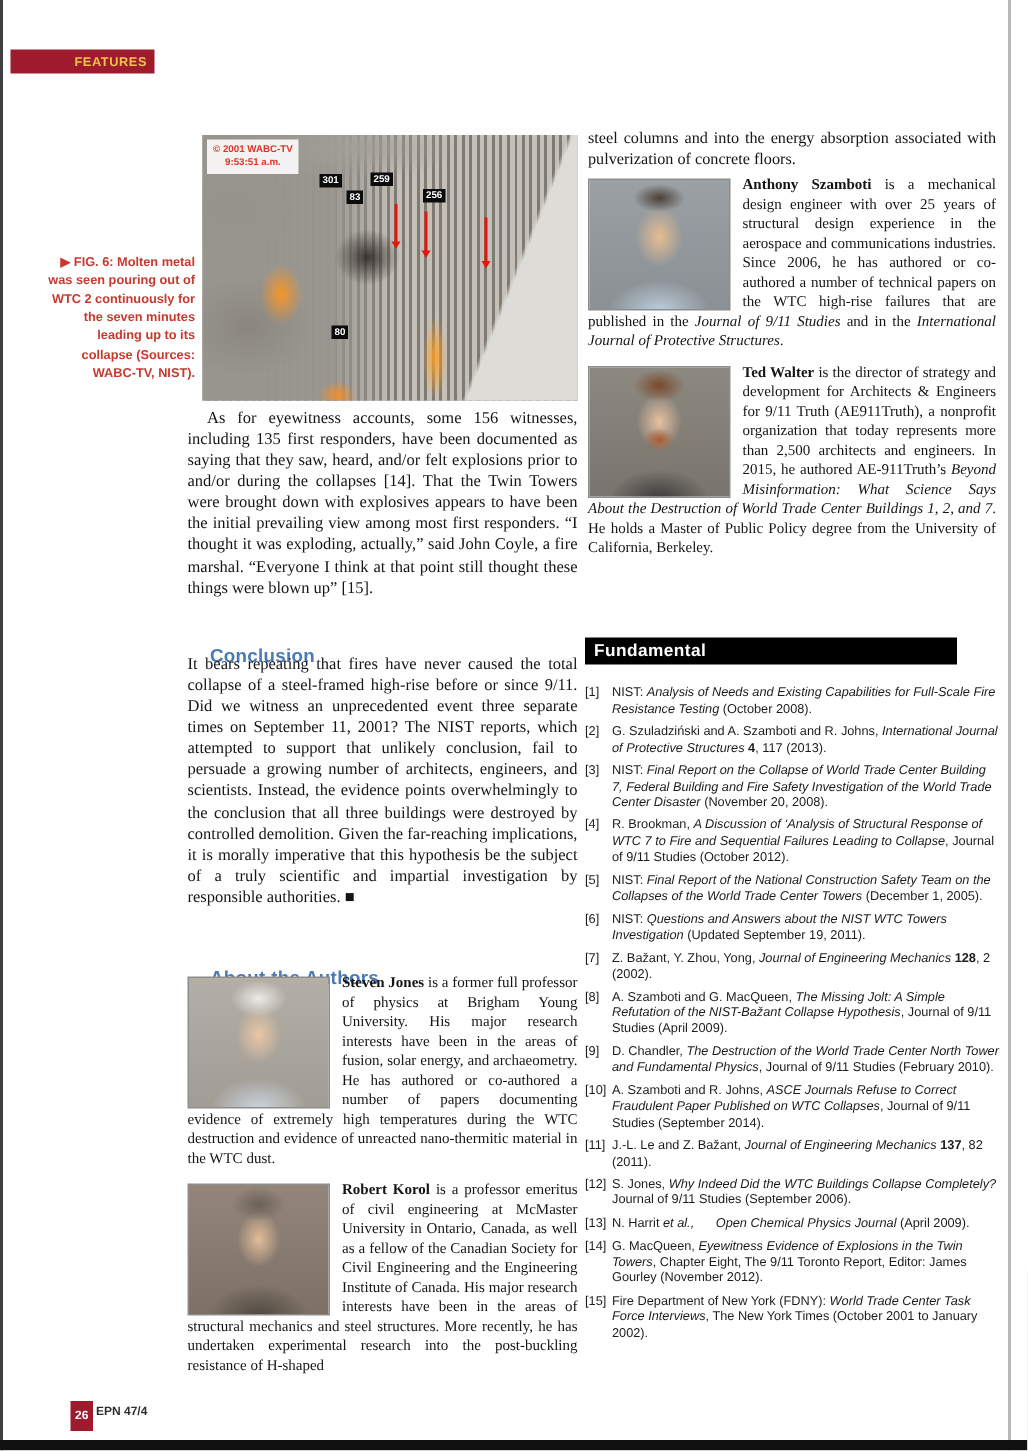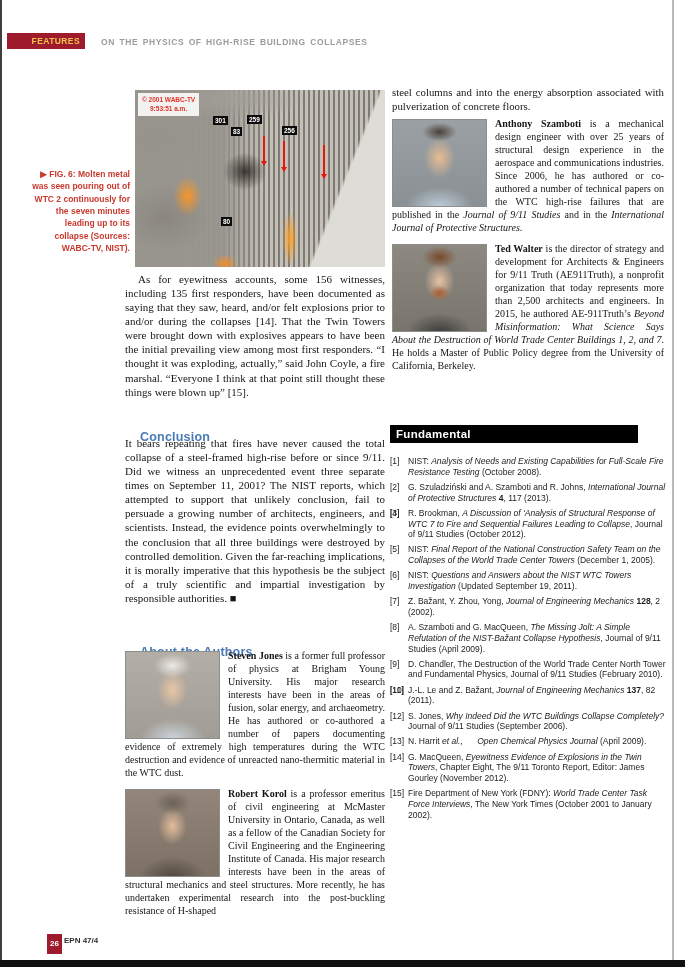--- a/index.html
+++ b/index.html
@@ -2,21 +2,21 @@
 <html style="--brand-red: #9e1b2e; --gold: #f2c24e; --header-gray: #9c9c9c; --heading-blue: #4a7ab5; --caption-red: #c8392e; --ref-bar-bg: #000000; --ref-bar-text: #ffffff;"><head>
 <meta charset="utf-8">
 <style>
   html,body{margin:0;padding:0;background:#e9e9e9;}
   .page{position:relative;width:685px;height:967px;background:#ffffff;overflow:hidden;
         font-family:"Liberation Sans",sans-serif;}
   .edge-left{position:absolute;left:0;top:0;width:2px;height:100%;background:#3f3f3f;}
   .edge-right{position:absolute;left:672px;top:0;width:2px;height:100%;background:#b9b9b9;}
   .edge-bottom{position:absolute;left:0;bottom:0;width:100%;height:7px;background:#101010;z-index:6;}
 
-  .feature-bar{position:absolute;left:7px;top:33px;width:78px;height:16px;background:var(--brand-red,#9e1b2e);
+  .feature-bar{position:absolute;left:7px;top:33px;width:96px;height:16px;background:var(--brand-red,#9e1b2e);
         color:var(--gold,#f2c24e);font:bold 8.5px "Liberation Sans",sans-serif;display:flex;align-items:center;
         justify-content:flex-end;padding-right:5px;box-sizing:border-box;letter-spacing:.4px;padding-left:48px;}
   .kicker{position:absolute;left:101px;top:37px;color:var(--header-gray,#9c9c9c);
         font:bold 8.5px "Liberation Sans",sans-serif;letter-spacing:.6px;word-spacing:1.5px;}
 
   .wtc{position:absolute;left:135px;top:90px;width:250px;height:177px;margin:0;
     background:
       radial-gradient(ellipse 30px 26px at 44% 46%, rgba(40,35,30,.85), transparent 72%),
       radial-gradient(ellipse 20px 28px at 21% 60%, rgba(255,150,30,.9), transparent 72%),
       radial-gradient(ellipse 11px 38px at 62% 84%, rgba(255,160,35,.92), transparent 72%),
@@ -86,21 +86,20 @@
 <body>
 
 <div class="page">
   <div class="edge-left"></div>
   <div class="edge-right"></div>
   <div class="edge-bottom"></div>
 
   <div class="feature-bar">
     <span>FEATURES</span>
   </div>
-  <div class="kicker">ON THE PHYSICS OF HIGH-RISE BUILDING COLLAPSES</div>
 
   <figure class="wtc">
     <div class="credit">
       <div>© 2001 WABC-TV</div>
       <div>9:53:51 a.m.</div>
     </div>
     <span class="chip" style="left:78px;top:26px">301</span>
     <span class="chip" style="left:96px;top:37px">83</span>
     <span class="chip" style="left:112px;top:25px">259</span>
     <span class="chip" style="left:147px;top:36px">256</span>
@@ -140,28 +139,28 @@
     <span><span style="font-weight: bold;">Ted Walter</span><span> is the director of strategy and development for Architects &amp; Engineers for 9/11 Truth (AE911Truth), a nonprofit organization that today represents more than 2,500 architects and engineers. In 2015, he authored AE-911Truth’s </span><span style="font-style: italic;">Beyond Misinformation: What Science Says About the Destruction of World Trade Center Buildings 1, 2, and 7</span><span>. He holds a Master of Public Policy degree from the University of California, Berkeley.</span></span>
   </div>
 
   <div class="ref-bar" style="left:390px;top:425px;width:248px">
     <span>Fundamental</span>
   </div>
 
   <ol class="refs" style="left:390px;top:456px;width:276px">
     <li><span class="rlab">[1]</span><span><span>NIST: </span><span style="font-style: italic;">Analysis of Needs and Existing Capabilities for Full-Scale Fire Resistance Testing</span><span> (October 2008).</span></span></li>
     <li><span class="rlab">[2]</span><span><span>G. Szuladziński and A. Szamboti and R. Johns, </span><span style="font-style: italic;">International Journal of Protective Structures</span><span> </span><span style="font-weight: bold;">4</span><span>, 117 (2013).</span></span></li>
-    <li><span class="rlab">[3]</span></li>
+    <li><span class="rlab">[3]</span><span><span>NIST: </span><span style="font-style: italic;">Final Report on the Collapse of World Trade Center Building 7, Federal Building and Fire Safety Investigation of the World Trade Center Disaster</span><span> (November 20, 2008).</span></span></li>
     <li><span class="rlab">[4]</span><span><span>R. Brookman, </span><span style="font-style: italic;">A Discussion of ‘Analysis of Structural Response of WTC 7 to Fire and Sequential Failures Leading to Collapse</span><span>, Journal of 9/11 Studies (October 2012).</span></span></li>
     <li><span class="rlab">[5]</span><span><span>NIST: </span><span style="font-style: italic;">Final Report of the National Construction Safety Team on the Collapses of the World Trade Center Towers</span><span> (December 1, 2005).</span></span></li>
     <li><span class="rlab">[6]</span><span><span>NIST: </span><span style="font-style: italic;">Questions and Answers about the NIST WTC Towers Investigation</span><span> (Updated September 19, 2011).</span></span></li>
     <li><span class="rlab">[7]</span><span><span>Z. Bažant, Y. Zhou, Yong, </span><span style="font-style: italic;">Journal of Engineering Mechanics</span><span> </span><span style="font-weight: bold;">128</span><span>, 2 (2002).</span></span></li>
     <li><span class="rlab">[8]</span><span><span>A. Szamboti and G. MacQueen, </span><span style="font-style: italic;">The Missing Jolt: A Simple Refutation of the NIST-Bažant Collapse Hypothesis</span><span>, Journal of 9/11 Studies (April 2009).</span></span></li>
-    <li><span class="rlab">[9]</span><span><span>D. Chandler, </span><span style="">The Destruction of the World Trade Center North Tower and Fundamental Physics</span><span>, Journal of 9/11 Studies (February 2010).</span></span></li>
-    <li><span class="rlab">[10]</span></li>
+    <li><span class="rlab">[9]</span><span><span>D. Chandler, </span><span style="font-style: italic;">The Destruction of the World Trade Center North Tower and Fundamental Physics</span><span>, Journal of 9/11 Studies (February 2010).</span></span></li>
+    <li><span class="rlab">[10]</span><span><span>A. Szamboti and R. Johns, </span><span style="font-style: italic;">ASCE Journals Refuse to Correct Fraudulent Paper Published on WTC Collapses</span><span>, Journal of 9/11 Studies (September 2014).</span></span></li>
     <li><span class="rlab">[11]</span><span><span>J.-L. Le and Z. Bažant, </span><span style="font-style: italic;">Journal of Engineering Mechanics</span><span> </span><span style="font-weight: bold;">137</span><span>, 82 (2011).</span></span></li>
     <li><span class="rlab">[12]</span><span><span>S. Jones, </span><span style="font-style: italic;">Why Indeed Did the WTC Buildings Collapse Completely?</span><span> Journal of 9/11 Studies (September 2006).</span></span></li>
     <li><span class="rlab">[13]</span><span><span>N. Harrit </span><span style="font-style: italic;">et al.,</span><span> </span><span style="font-style: italic; margin-left: 12px;">Open Chemical Physics Journal</span><span> (April 2009).</span></span></li>
     <li><span class="rlab">[14]</span><span><span>G. MacQueen, </span><span style="font-style: italic;">Eyewitness Evidence of Explosions in the Twin Towers</span><span>, Chapter Eight, The 9/11 Toronto Report, Editor: James Gourley (November 2012).</span></span></li>
     <li><span class="rlab">[15]</span><span><span>Fire Department of New York (FDNY): </span><span style="font-style: italic;">World Trade Center Task Force Interviews</span><span>, The New York Times (October 2001 to January 2002).</span></span></li>
   </ol>
 
   <div class="pagenum">26</div>
   <div class="issue">EPN 47/4</div>
 </div>

